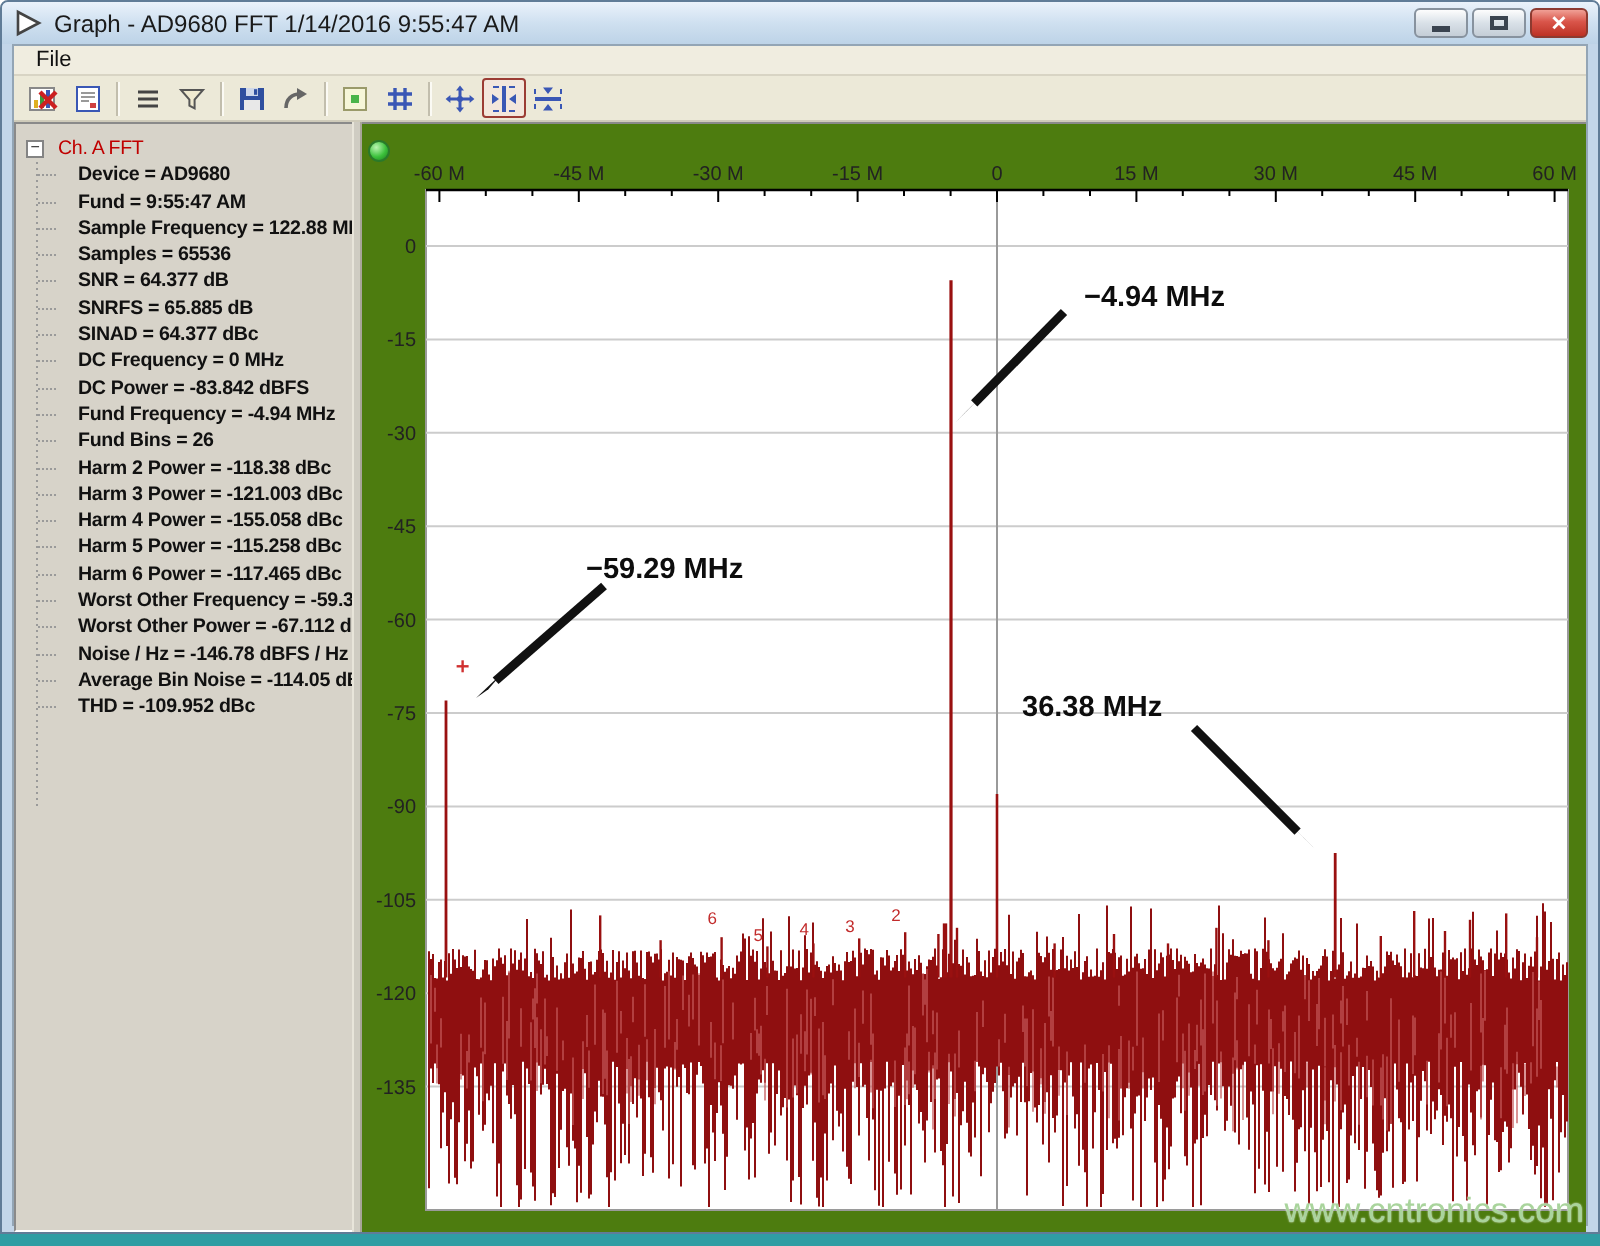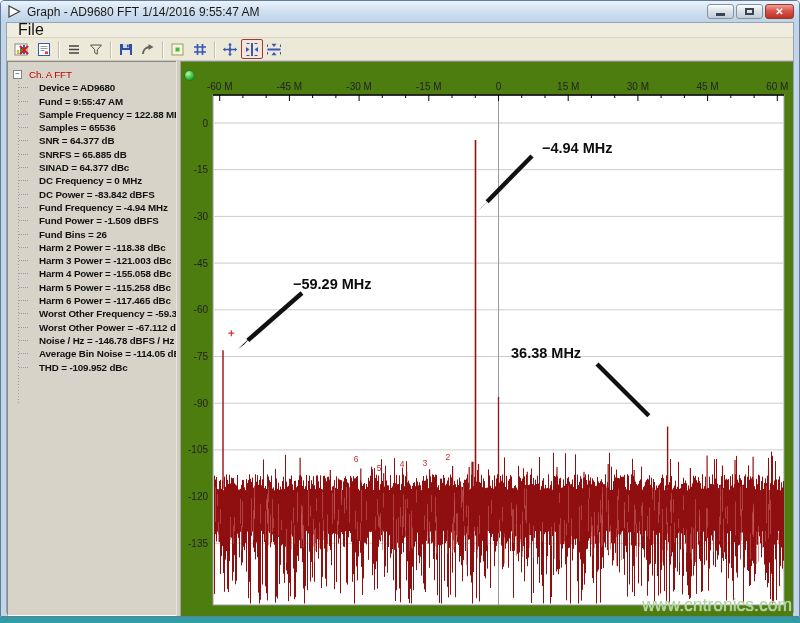--- a/index.html
+++ b/index.html
@@ -18,21 +18,21 @@
         background:linear-gradient(#fdfdfd,#d9e1e8 50%,#c4cdd6);display:flex;align-items:center;justify-content:center;}
   .wbtn .bar{width:9px;height:3px;background:#3a4450;margin-top:5px;}
   .wbtn .box{width:9px;height:7px;border:2px solid #3a4450;box-sizing:border-box;}
   .wbtn.close{background:linear-gradient(#f0a096,#d9554a 45%,#bd3225);border-color:#8d3a30;
               color:#fff;font-size:10px;font-weight:bold;width:29px;}
   
   .frame{margin:0 5px 0 5px;}
   .app{background:#ece9d8;border:1px solid #93a5b5;height:591px;box-sizing:border-box;}
   .menubar{height:14px;display:flex;align-items:center;padding-left:7px;background:#f0ede0;
            border-bottom:1px solid #d8d4c4;}
-  .menu-item{font-size:16px;color:#111;padding:0 4px;}
+  .menu-item{font-size:11px;color:#111;padding:0 4px;}
   .toolbar{height:22px;display:flex;align-items:center;padding-left:4px;background:#ece9d8;
            border-bottom:1px solid #cfcbba;}
   .tbtn{width:22px;height:20px;display:flex;align-items:center;justify-content:center;
         border:1px solid transparent;border-radius:2px;background:transparent;padding:0;}
   .tbtn svg{width:16px;height:15px;display:block;}
   .tbtn.active{border:1px solid #9b3c34;background:#f3e7dc;}
   .tsep{width:0;height:17px;border-left:1px solid #c2bead;border-right:1px solid #fbfaf4;margin:0 3px;}
   
   .content{display:flex;height:555px;}
   .left-panel{width:173px;box-sizing:border-box;background:#d7d3c9;
@@ -176,21 +176,20 @@
                 <div class="trow">Device = AD9680</div>
                 <div class="trow">Fund = 9:55:47 AM</div>
                 <div class="trow">Sample Frequency = 122.88 MHz</div>
                 <div class="trow">Samples = 65536</div>
                 <div class="trow">SNR = 64.377 dB</div>
                 <div class="trow">SNRFS = 65.885 dB</div>
                 <div class="trow">SINAD = 64.377 dBc</div>
                 <div class="trow">DC Frequency = 0 MHz</div>
                 <div class="trow">DC Power = -83.842 dBFS</div>
                 <div class="trow">Fund Frequency = -4.94 MHz</div>
-                <div class="trow">Fund Power = -1.509 dBFS</div>
                 <div class="trow">Fund Bins = 26</div>
                 <div class="trow">Harm 2 Power = -118.38 dBc</div>
                 <div class="trow">Harm 3 Power = -121.003 dBc</div>
                 <div class="trow">Harm 4 Power = -155.058 dBc</div>
                 <div class="trow">Harm 5 Power = -115.258 dBc</div>
                 <div class="trow">Harm 6 Power = -117.465 dBc</div>
                 <div class="trow">Worst Other Frequency = -59.38 MHz</div>
                 <div class="trow">Worst Other Power = -67.112 dBFS</div>
                 <div class="trow">Noise / Hz = -146.78 dBFS / Hz</div>
                 <div class="trow">Average Bin Noise = -114.05 dBFS</div>

